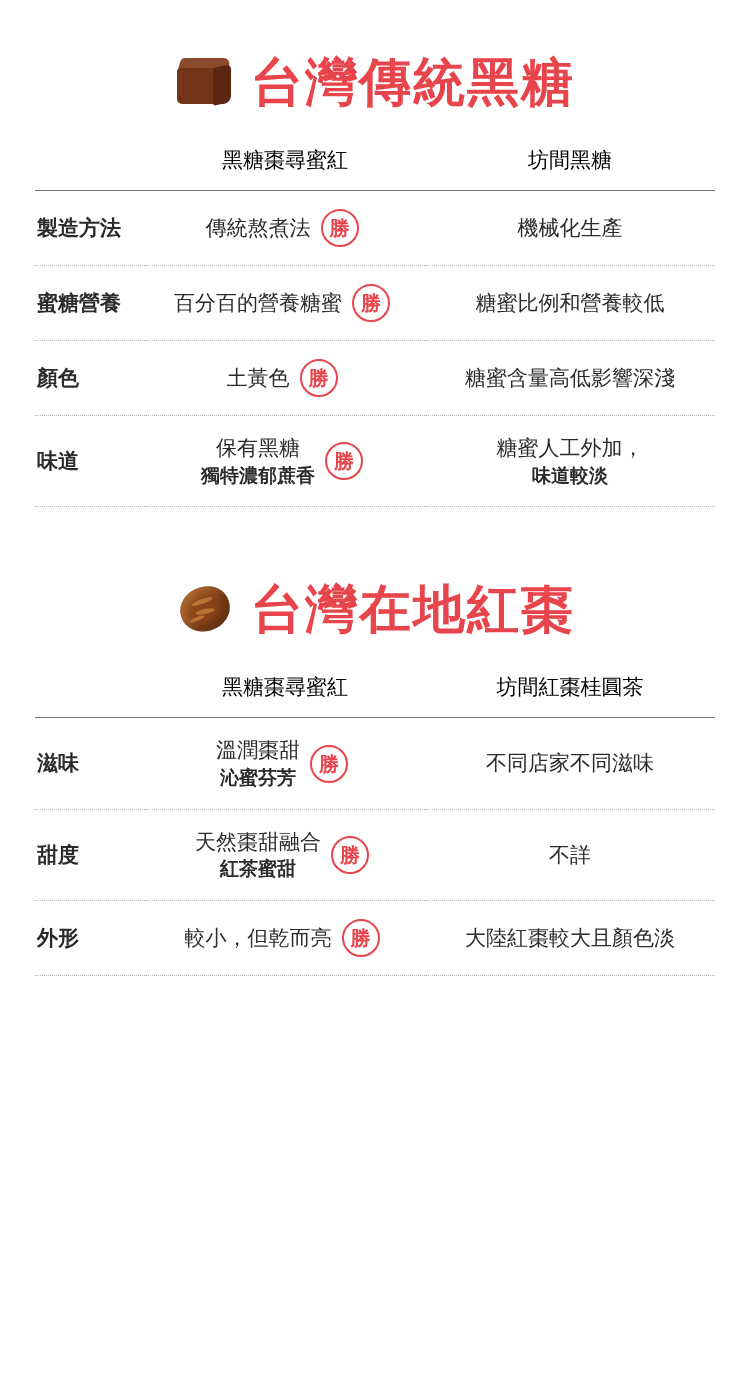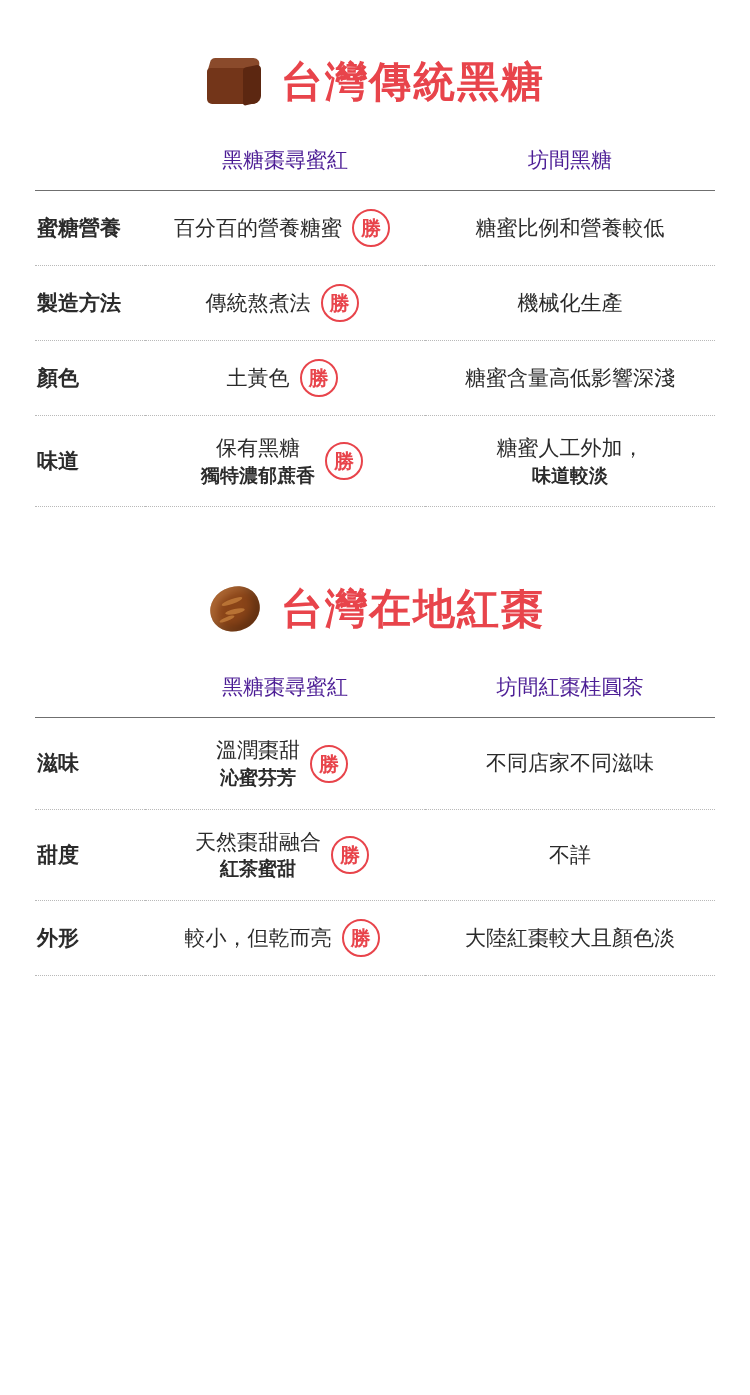--- a/index.html
+++ b/index.html
@@ -29,21 +29,21 @@
   .section.second { padding-top: 72px; }
 
   .section-head {
     display: flex;
     align-items: center;
     justify-content: center;
     gap: 14px;
     margin-bottom: 34px;
   }
   .section-title {
-    font-size: 42px;
+    font-size: 52px;
     font-weight: bold;
     color: #e8444b;
     letter-spacing: 2px;
     line-height: 1;
     font-family: "DejaVu Serif", "Liberation Serif", serif;
   }
 
   
   .icon-sugar {
     width: 62px;
@@ -108,21 +108,21 @@
     border-collapse: collapse;
     table-layout: fixed;
   }
   .cmp col.c-label { width: 110px; }
   .cmp col.c-ours  { width: 280px; }
   .cmp col.c-other { width: 290px; }
 
   .cmp thead th {
     font-size: 21px;
     font-weight: normal;
-    color: #4c1d95;
+    color: #000000;
     padding: 0 0 16px 0;
     text-align: center;
   }
   .cmp thead th.blank { }
   .cmp thead tr { border-bottom: 1px solid #6f6f6f; }
 
   .cmp tbody tr {
     border-bottom: 1px dotted #b9b9b9;
   }
   .cmp tbody td {
@@ -193,38 +193,38 @@
         </colgroup>
       <thead>
         <tr>
           <th class="blank"></th>
           <th>黑糖棗尋蜜紅</th>
           <th>坊間黑糖</th>
         </tr>
       </thead>
       <tbody>
         <tr>
+          <td class="label">製造方法</td>
+          <td class="ours">
+            <span class="ours-wrap">
+              <span class="ours-text">傳統熬煮法</span>
+              <span class="win">勝</span>
+            </span>
+          </td>
+          <td>機械化生產</td>
+        </tr>
+        <tr>
           <td class="label">蜜糖營養</td>
           <td class="ours">
             <span class="ours-wrap">
               <span class="ours-text">百分百的營養糖蜜</span>
               <span class="win">勝</span>
             </span>
           </td>
           <td>糖蜜比例和營養較低</td>
-        </tr>
-        <tr>
-          <td class="label">製造方法</td>
-          <td class="ours">
-            <span class="ours-wrap">
-              <span class="ours-text">傳統熬煮法</span>
-              <span class="win">勝</span>
-            </span>
-          </td>
-          <td>機械化生產</td>
         </tr>
         <tr>
           <td class="label">顏色</td>
           <td class="ours">
             <span class="ours-wrap">
               <span class="ours-text">土黃色</span>
               <span class="win">勝</span>
             </span>
           </td>
           <td>糖蜜含量高低影響深淺</td>

